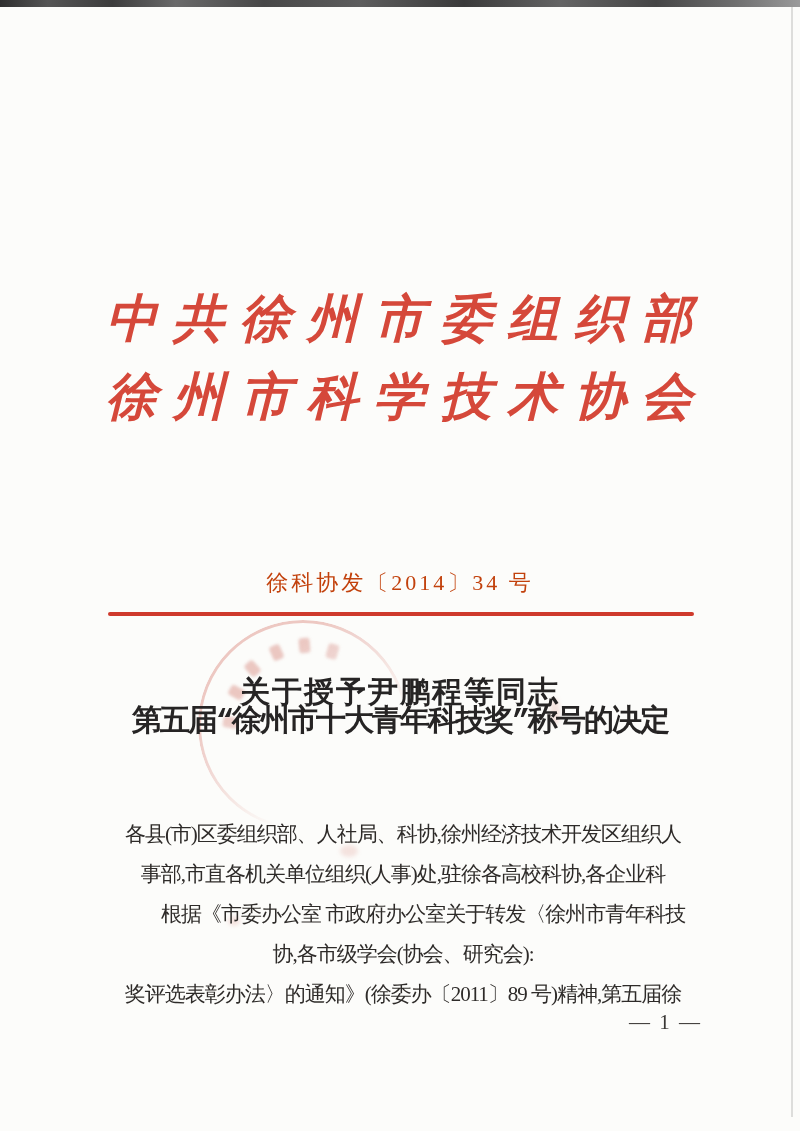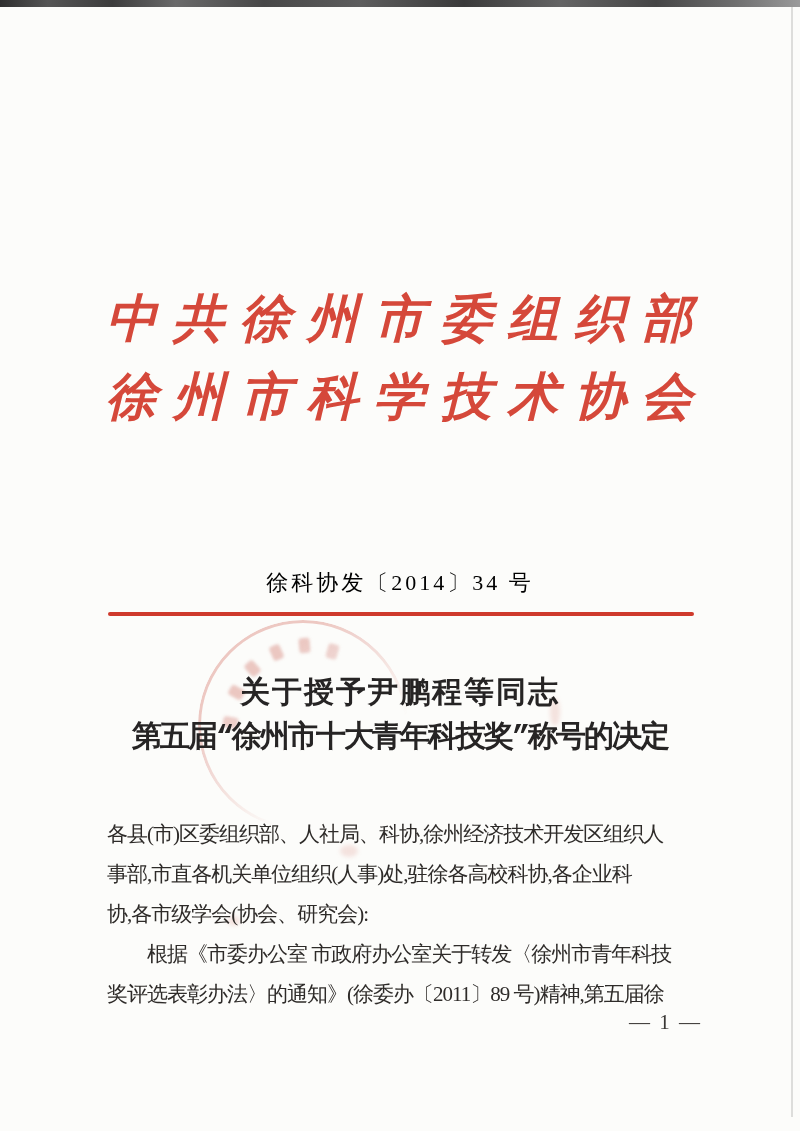--- a/index.html
+++ b/index.html
@@ -21,21 +21,21 @@
   .letterhead{position:absolute;left:106px;top:288px;width:586px;}
   .lh-line{
     display:block;width:586px;color:#d5483a;font-weight:bold;
     text-align:justify;text-align-last:justify;white-space:nowrap;
     font-size:44px;line-height:62px;height:62px;margin-bottom:16px;
   }
   .lh-line.spaced{font-size:51px;font-style:italic;}
   
   .doc-number{
     position:absolute;left:0;top:568px;width:800px;height:30px;
-    text-align:center;font-size:22px;line-height:30px;color:#000000;
+    text-align:center;font-size:22px;line-height:30px;color:#c2410c;
     letter-spacing:3px;
   }
   
   .red-rule{position:absolute;left:108px;top:612px;width:586px;height:4px;background:#cf3a2c;border-radius:2px;}
   
   .stamp{
     position:absolute;left:198px;top:620px;width:204px;height:204px;
     border:3px solid rgba(201,79,65,0.30);border-radius:50%;
     filter:blur(0.7px);
     -webkit-mask-image:linear-gradient(140deg,#000 28%,rgba(0,0,0,0.45) 52%,transparent 70%);
@@ -54,23 +54,23 @@
   .smudge{position:absolute;display:block;border-radius:50%;background:rgba(205,92,80,0.16);filter:blur(2px);}
   .s1{left:340px;top:845px;width:18px;height:12px;}
   .s2{left:550px;top:698px;width:10px;height:28px;}
   .s3{left:228px;top:916px;width:12px;height:10px;}
   
   .title{
     position:absolute;left:0;width:800px;margin:0;text-align:center;
     color:#262424;font-weight:bold;font-family:Liberation Mono, monospace;
   }
   .title.l1{top:672px;font-size:30px;letter-spacing:2px;}
-  .title.l2{top:716px;font-size:30px;letter-spacing:-2px;}
+  .title.l2{top:700px;font-size:30px;letter-spacing:-2px;}
   
-  .body-text{position:absolute;left:107px;top:814px;width:592px;color:#2e2b29;}
+  .body-text{position:absolute;left:107px;top:814px;width:592px;color:#2e2b29;text-align:center;}
   .bline{
     white-space:nowrap;font-size:21px;line-height:40px;height:40px;
     letter-spacing:-1px;
   }
   .bline.indent{text-indent:40px;}
   
   .page-number{
     position:absolute;top:1010px;right:98px;font-size:21px;color:#3a3734;
     letter-spacing:2px;
   }
@@ -103,20 +103,20 @@
   <span class="smudge s1"></span>
   <span class="smudge s2"></span>
   <span class="smudge s3"></span>
 
   <h1 class="title l1">关于授予尹鹏程等同志</h1>
   <h1 class="title l2">第五届“徐州市十大青年科技奖”称号的决定</h1>
 
   <main class="body-text">
     <div class="bline">各县(市)区委组织部、人社局、科协,徐州经济技术开发区组织人</div>
     <div class="bline">事部,市直各机关单位组织(人事)处,驻徐各高校科协,各企业科</div>
+    <div class="bline indent">根据《市委办公室 市政府办公室关于转发〈徐州市青年科技</div>
     <div class="bline">协,各市级学会(协会、研究会):</div>
-    <div class="bline indent">根据《市委办公室 市政府办公室关于转发〈徐州市青年科技</div>
     <div class="bline">奖评选表彰办法〉的通知》(徐委办〔2011〕89 号)精神,第五届徐</div>
   </main>
 
   <div class="page-number">— 1 —</div>
 
 </div>
 
 </body></html>

